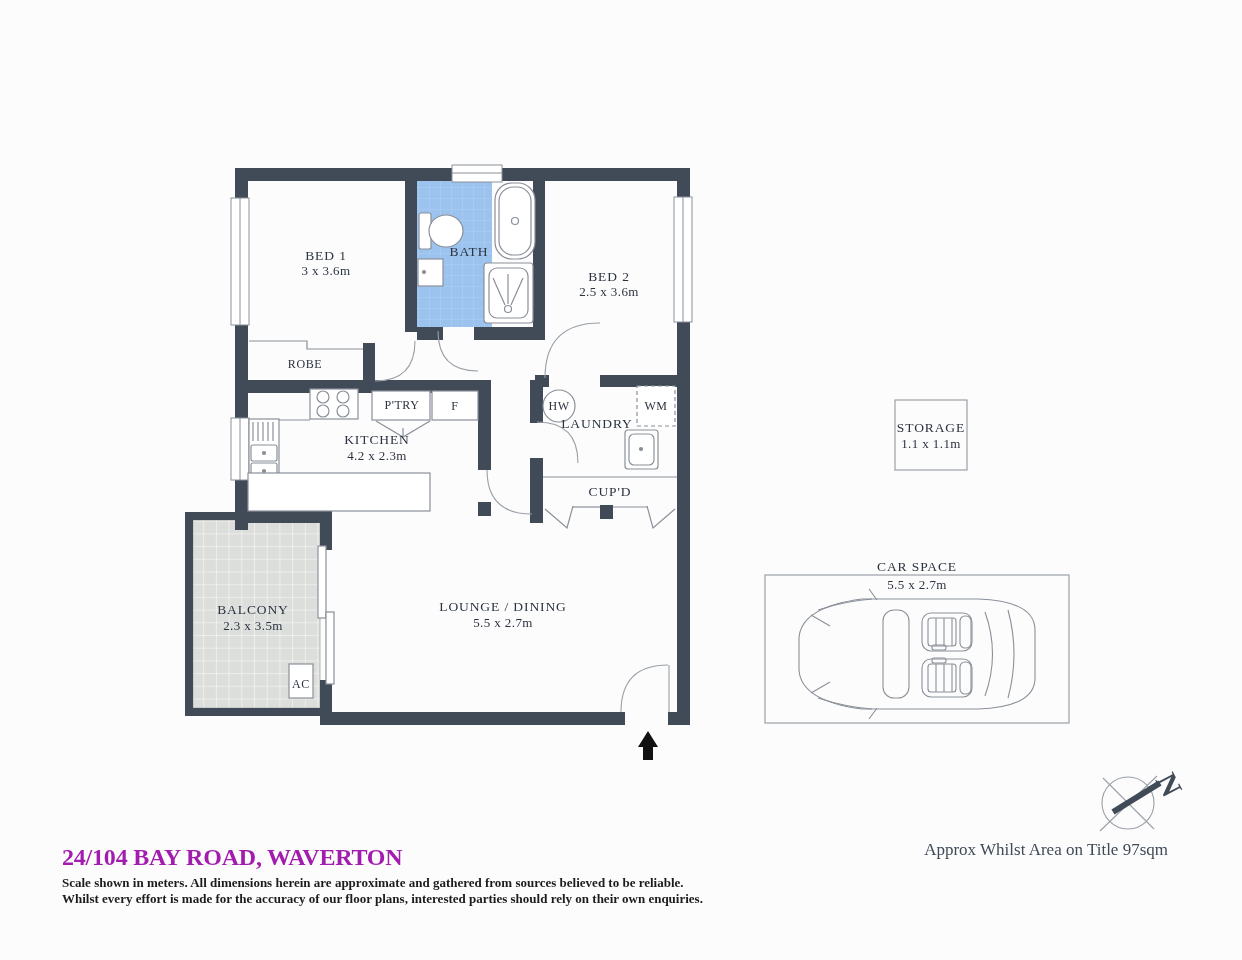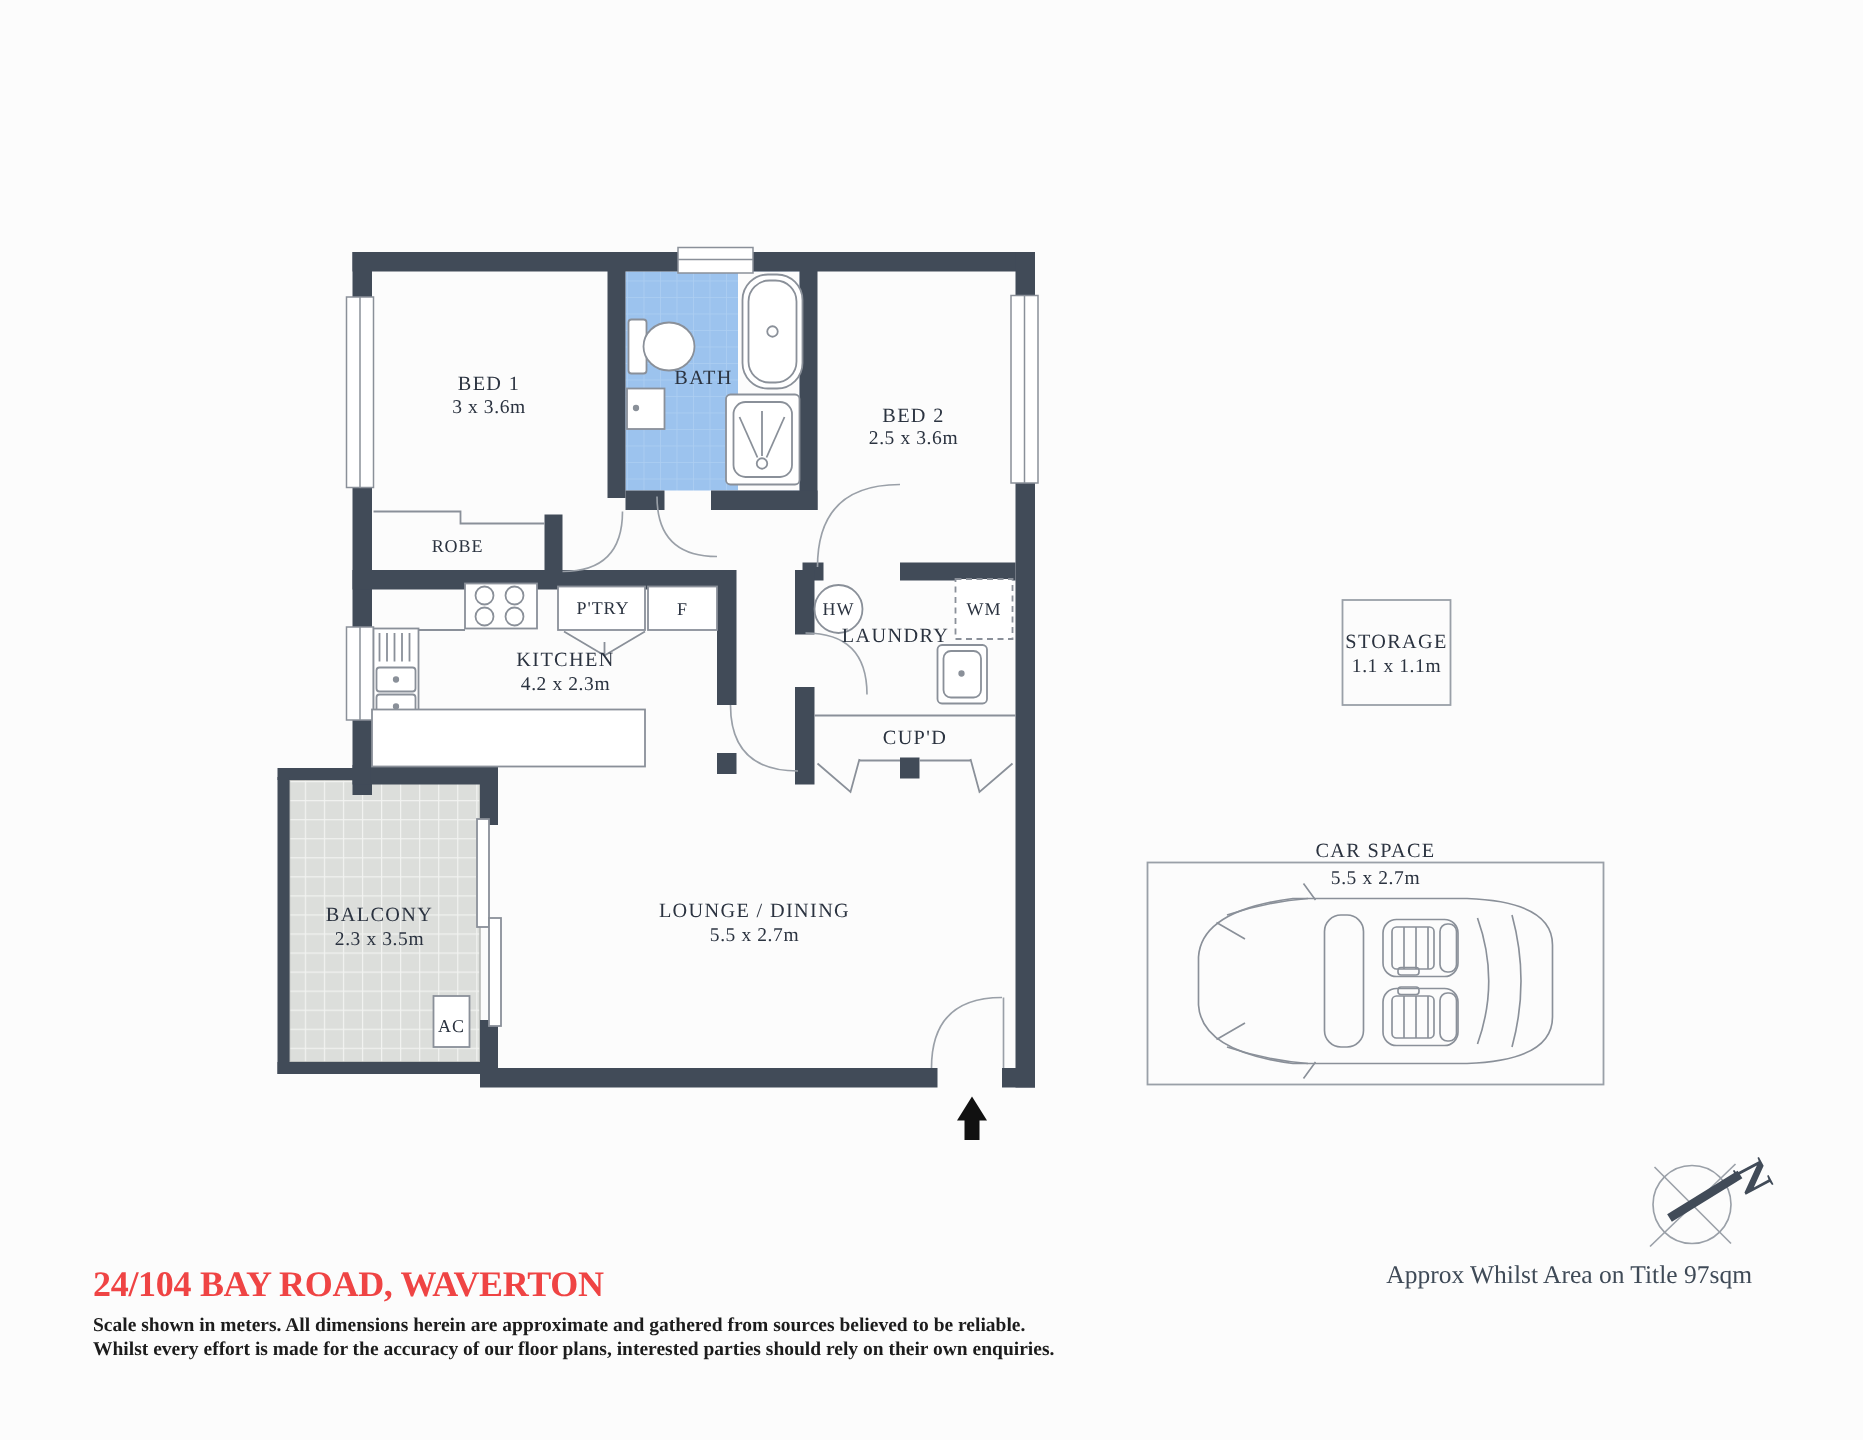--- a/index.html
+++ b/index.html
@@ -4,21 +4,21 @@
 <style>
   html,body{margin:0;padding:0;background:#fcfcfc;}
   .canvas{position:relative;width:1242px;height:960px;background:#fcfcfc;overflow:hidden;
           font-family:"Liberation Serif",serif;}
   svg text{font-family:"Liberation Serif",serif;}
   .lbl  {font-size:13.5px;fill:#2b3340;letter-spacing:0.9px;text-anchor:middle;}
   .dims {font-size:13px;fill:#2b3340;letter-spacing:0.4px;text-anchor:middle;}
   .sm   {font-size:12px;fill:#2b3340;letter-spacing:0.6px;text-anchor:middle;}
   .compass-n{font-size:30px;font-weight:bold;fill:#414b58;}
   .title{position:absolute;left:62px;top:844px;font-size:24px;font-weight:bold;
-         color:#ef4444;letter-spacing:-0.2px;}
+         color:#a21caf;letter-spacing:-0.2px;}
   .disc {position:absolute;left:62px;font-size:13px;font-weight:bold;color:#1c1c1c;}
   .d1{top:875px;} .d2{top:891px;}
   .area-note{position:absolute;right:74px;top:840px;font-size:17px;color:#3f4a57;}
 </style>
 </head>
 <body>
 
 <div class="canvas">
 <svg width="1242" height="960" viewBox="0 0 1242 960">
   <defs>

